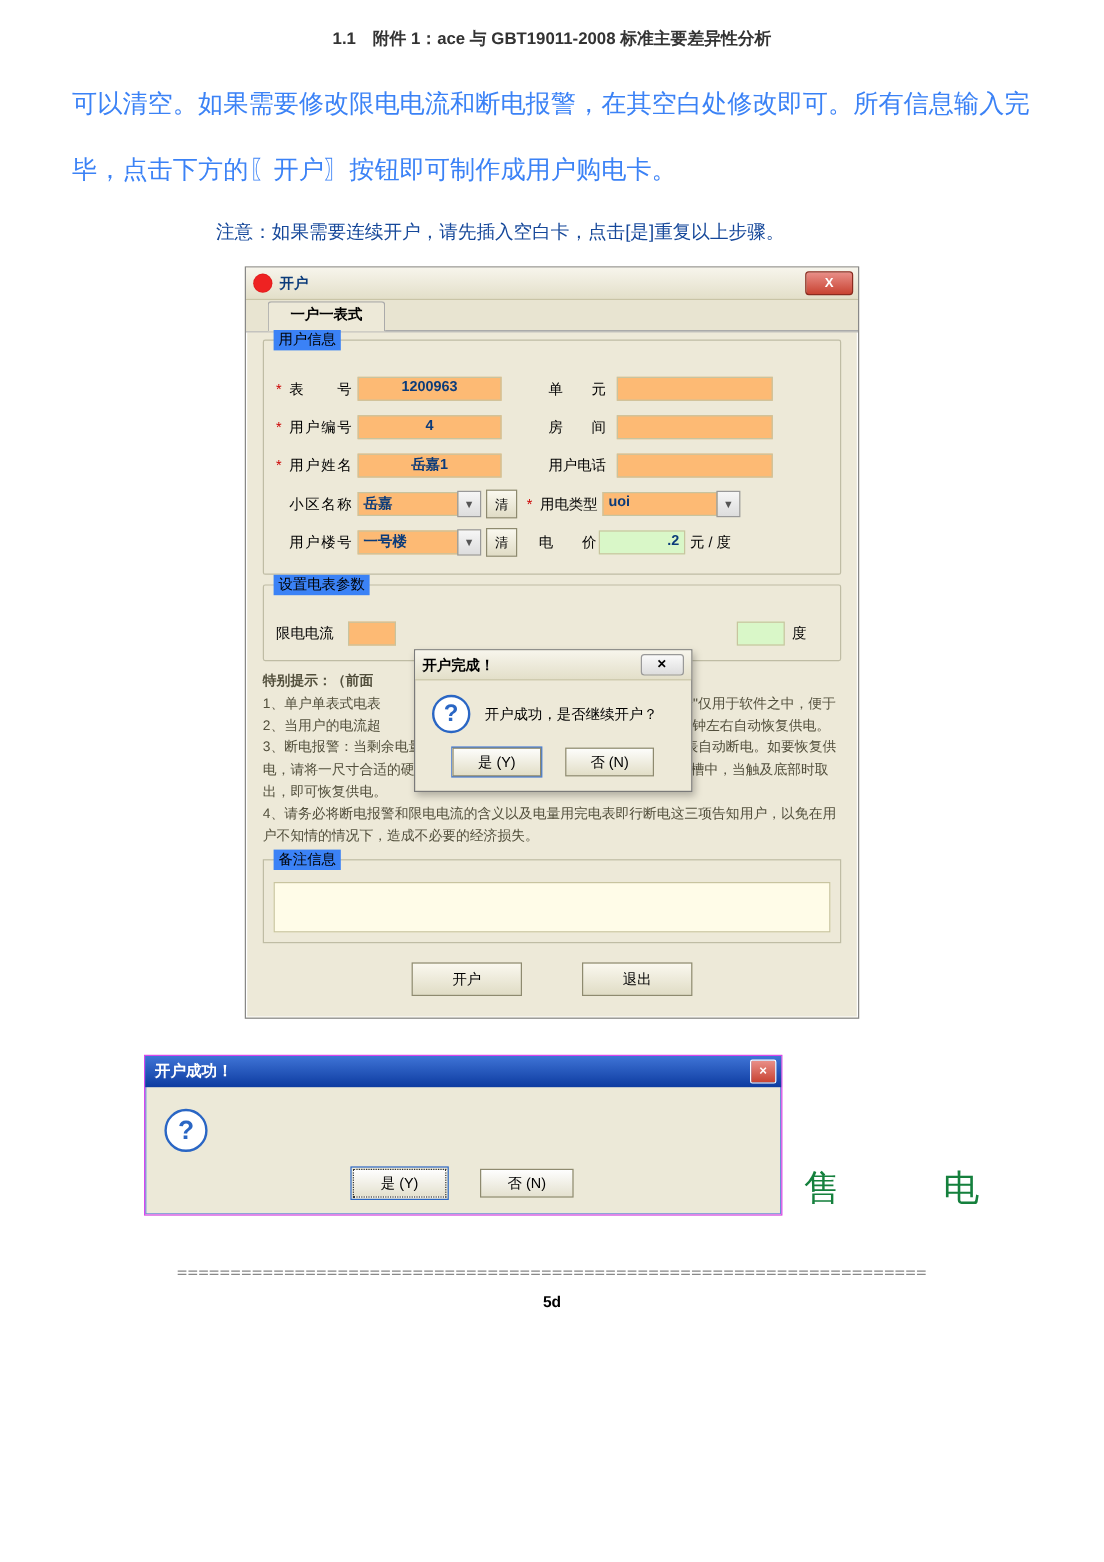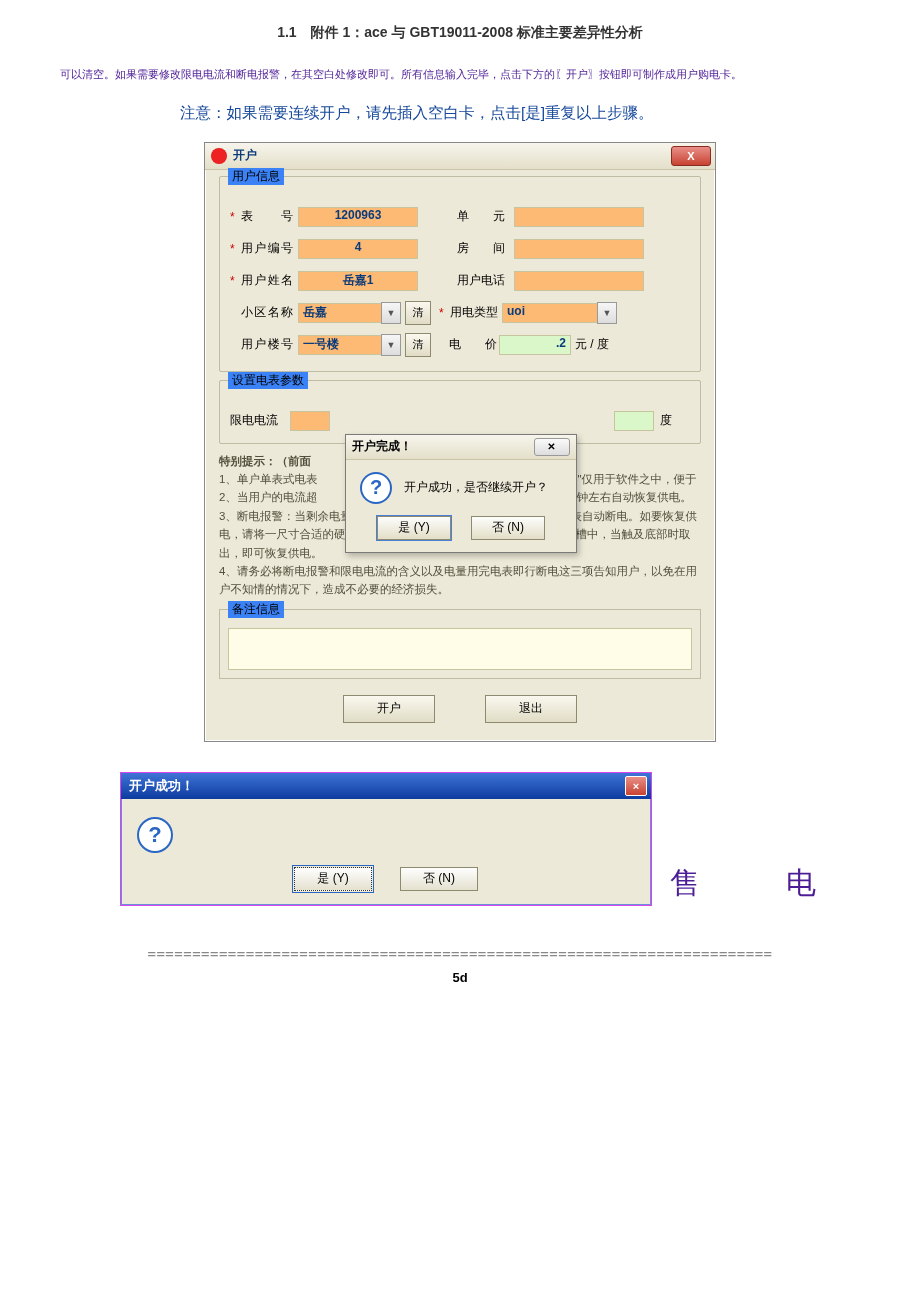--- a/index.html
+++ b/index.html
@@ -14,22 +14,22 @@
     padding: 24px 60px 30px 60px;
   }
   .doc-header {
     text-align: center;
     font-size: 14px;
     font-weight: bold;
     color: #333;
     margin-bottom: 18px;
   }
   .body-text {
-    color: #4c1d95;
-    font-size: 11px;
+    color: #3b82f6;
+    font-size: 21px;
     line-height: 2.6;
     margin-bottom: 14px;
   }
   .note-text {
     color: #16489a;
     font-size: 15.5px;
     margin-left: 120px;
     margin-bottom: 18px;
   }
   
@@ -287,21 +287,21 @@
   .xp-btn {
     width: 76px; height: 22px;
     background: linear-gradient(#fefefe,#e4e1cf);
     border: 1px solid #8e8a6f;
     font-size: 12px;
     display: flex; align-items: center; justify-content: center;
   }
   .xp-btn.focus { border: 1px dotted #333; outline: 1px solid #2a66c4; outline-offset: 1px;}
   .side-label {
     font-size: 30px;
-    color: #4c1d95;
+    color: #15803d;
     font-family: SimSun, serif;
     letter-spacing: 28px;
     margin-bottom: 2px;
   }
   
   .divider {
     margin: 40px 50px 8px 50px;
     color: #888;
     font-family: monospace;
     letter-spacing: 0.5px;
@@ -323,20 +323,24 @@
 
   <div class="body-text">可以清空。如果需要修改限电电流和断电报警，在其空白处修改即可。所有信息输入完毕，点击下方的〖开户〗按钮即可制作成用户购电卡。</div>
 
   <div class="note-text">注意：如果需要连续开户，请先插入空白卡，点击[是]重复以上步骤。</div>
 
   <div class="win1">
     <div class="titlebar1">
       <div class="title-icon"></div>
       <div class="title-text">开户</div>
       <div class="close-btn">X</div>
+    </div>
+    <div class="tabstrip">
+      <div class="tab">一户一表式</div>
+      <div class="tabstrip-rest"></div>
     </div>
     <div class="win-body">
 
       <div class="group">
         <div class="group-label">用户信息</div>
 
         <div class="frow">
           <span class="label-left">
               <span class="asterisk">*</span>
               <span class="lbl" style="width:52px">表　　号</span>

